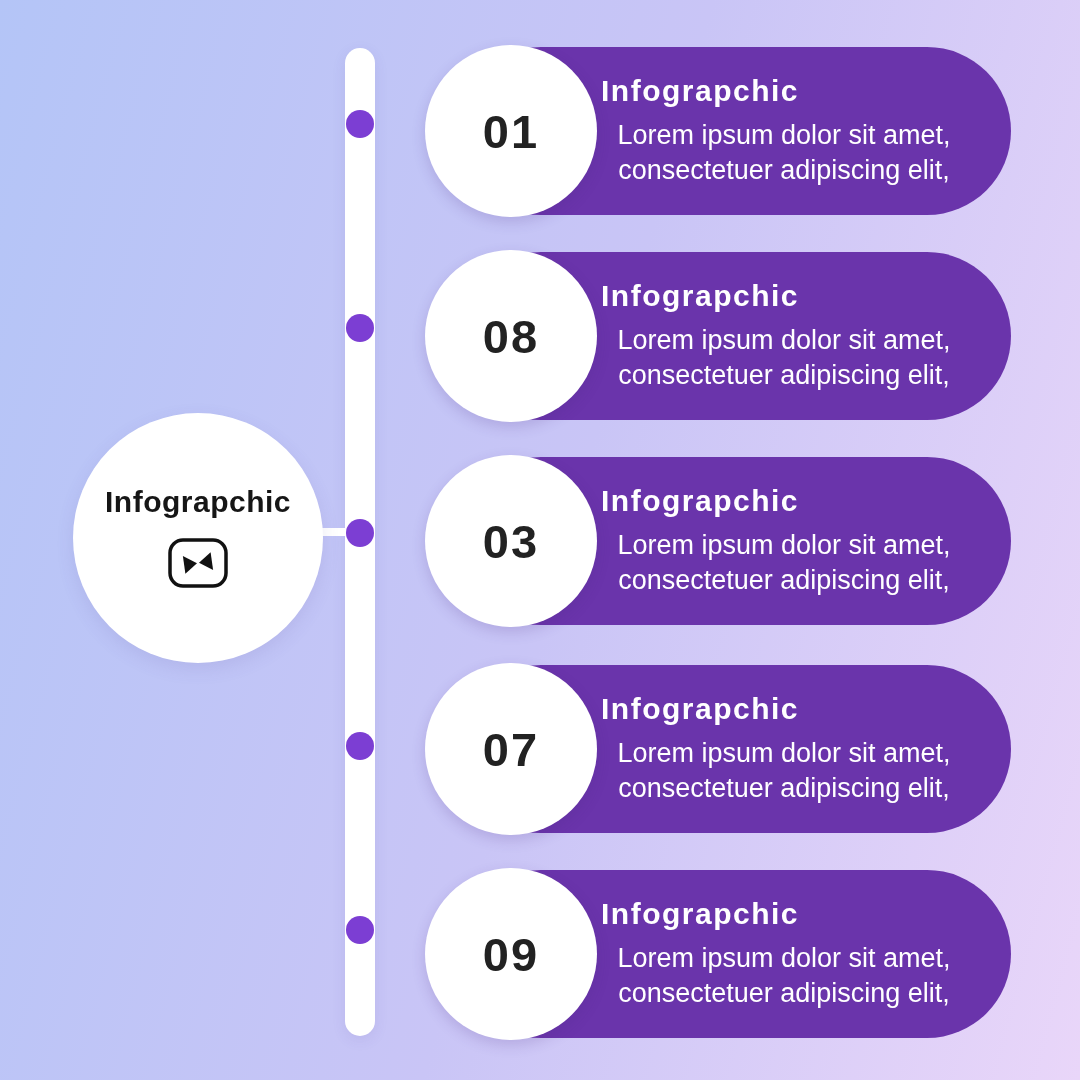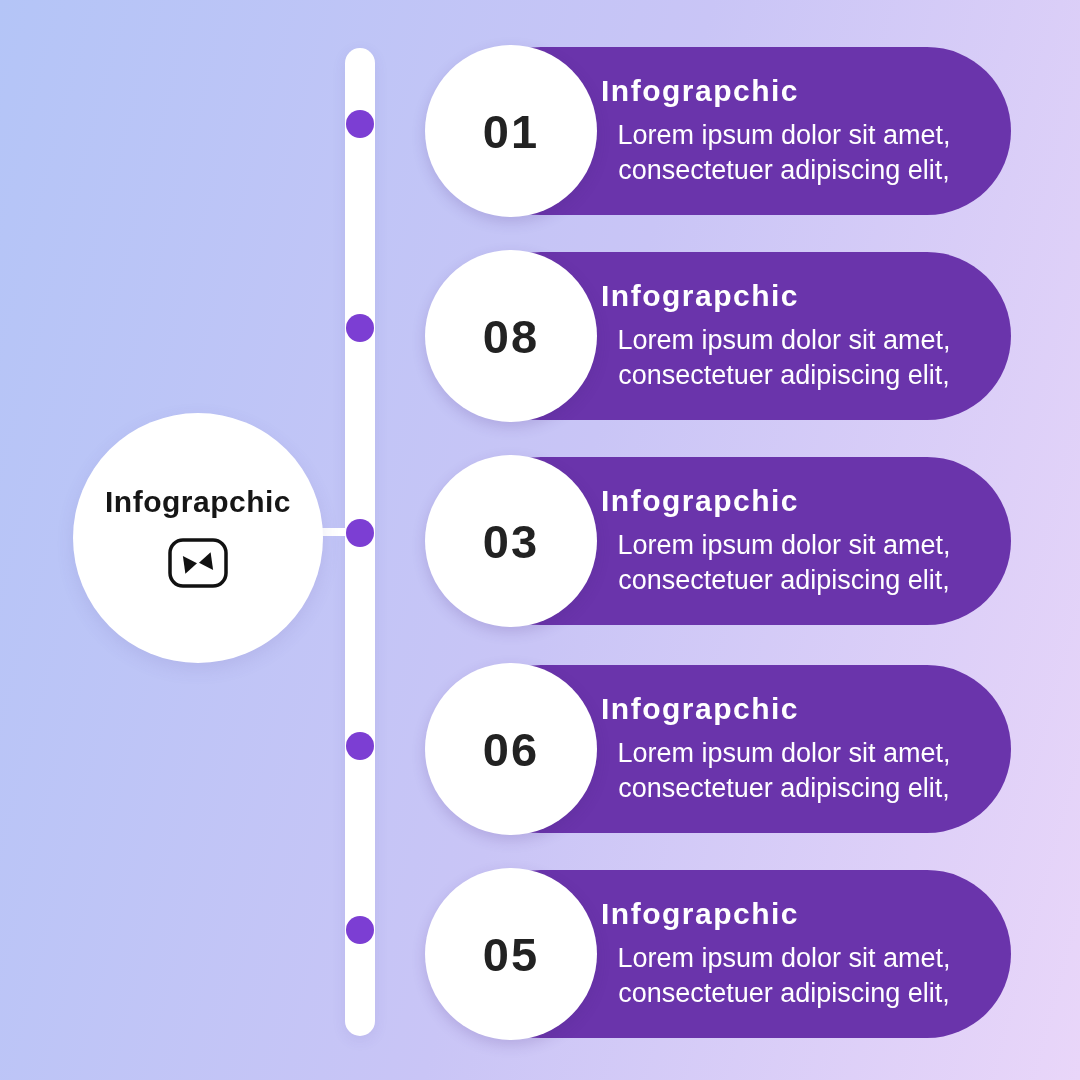--- a/index.html
+++ b/index.html
@@ -128,32 +128,32 @@
     </div>
     <div class="step-content">
       <div class="step-title">Infograpchic</div>
       <div class="step-body">Lorem ipsum dolor sit amet, consectetuer adipiscing elit,</div>
     </div>
   </div>
 
   <div class="step-row" style="top:663px;">
     <div class="step-card"></div>
     <div class="step-circle">
-      <span class="step-number">06</span>
+      <span class="step-number">07</span>
     </div>
     <div class="step-content">
       <div class="step-title">Infograpchic</div>
       <div class="step-body">Lorem ipsum dolor sit amet, consectetuer adipiscing elit,</div>
     </div>
   </div>
 
   <div class="step-row" style="top:868px;">
     <div class="step-card"></div>
     <div class="step-circle">
-      <span class="step-number">05</span>
+      <span class="step-number">09</span>
     </div>
     <div class="step-content">
       <div class="step-title">Infograpchic</div>
       <div class="step-body">Lorem ipsum dolor sit amet, consectetuer adipiscing elit,</div>
     </div>
   </div>
 
 </div>
 
 </body></html>

